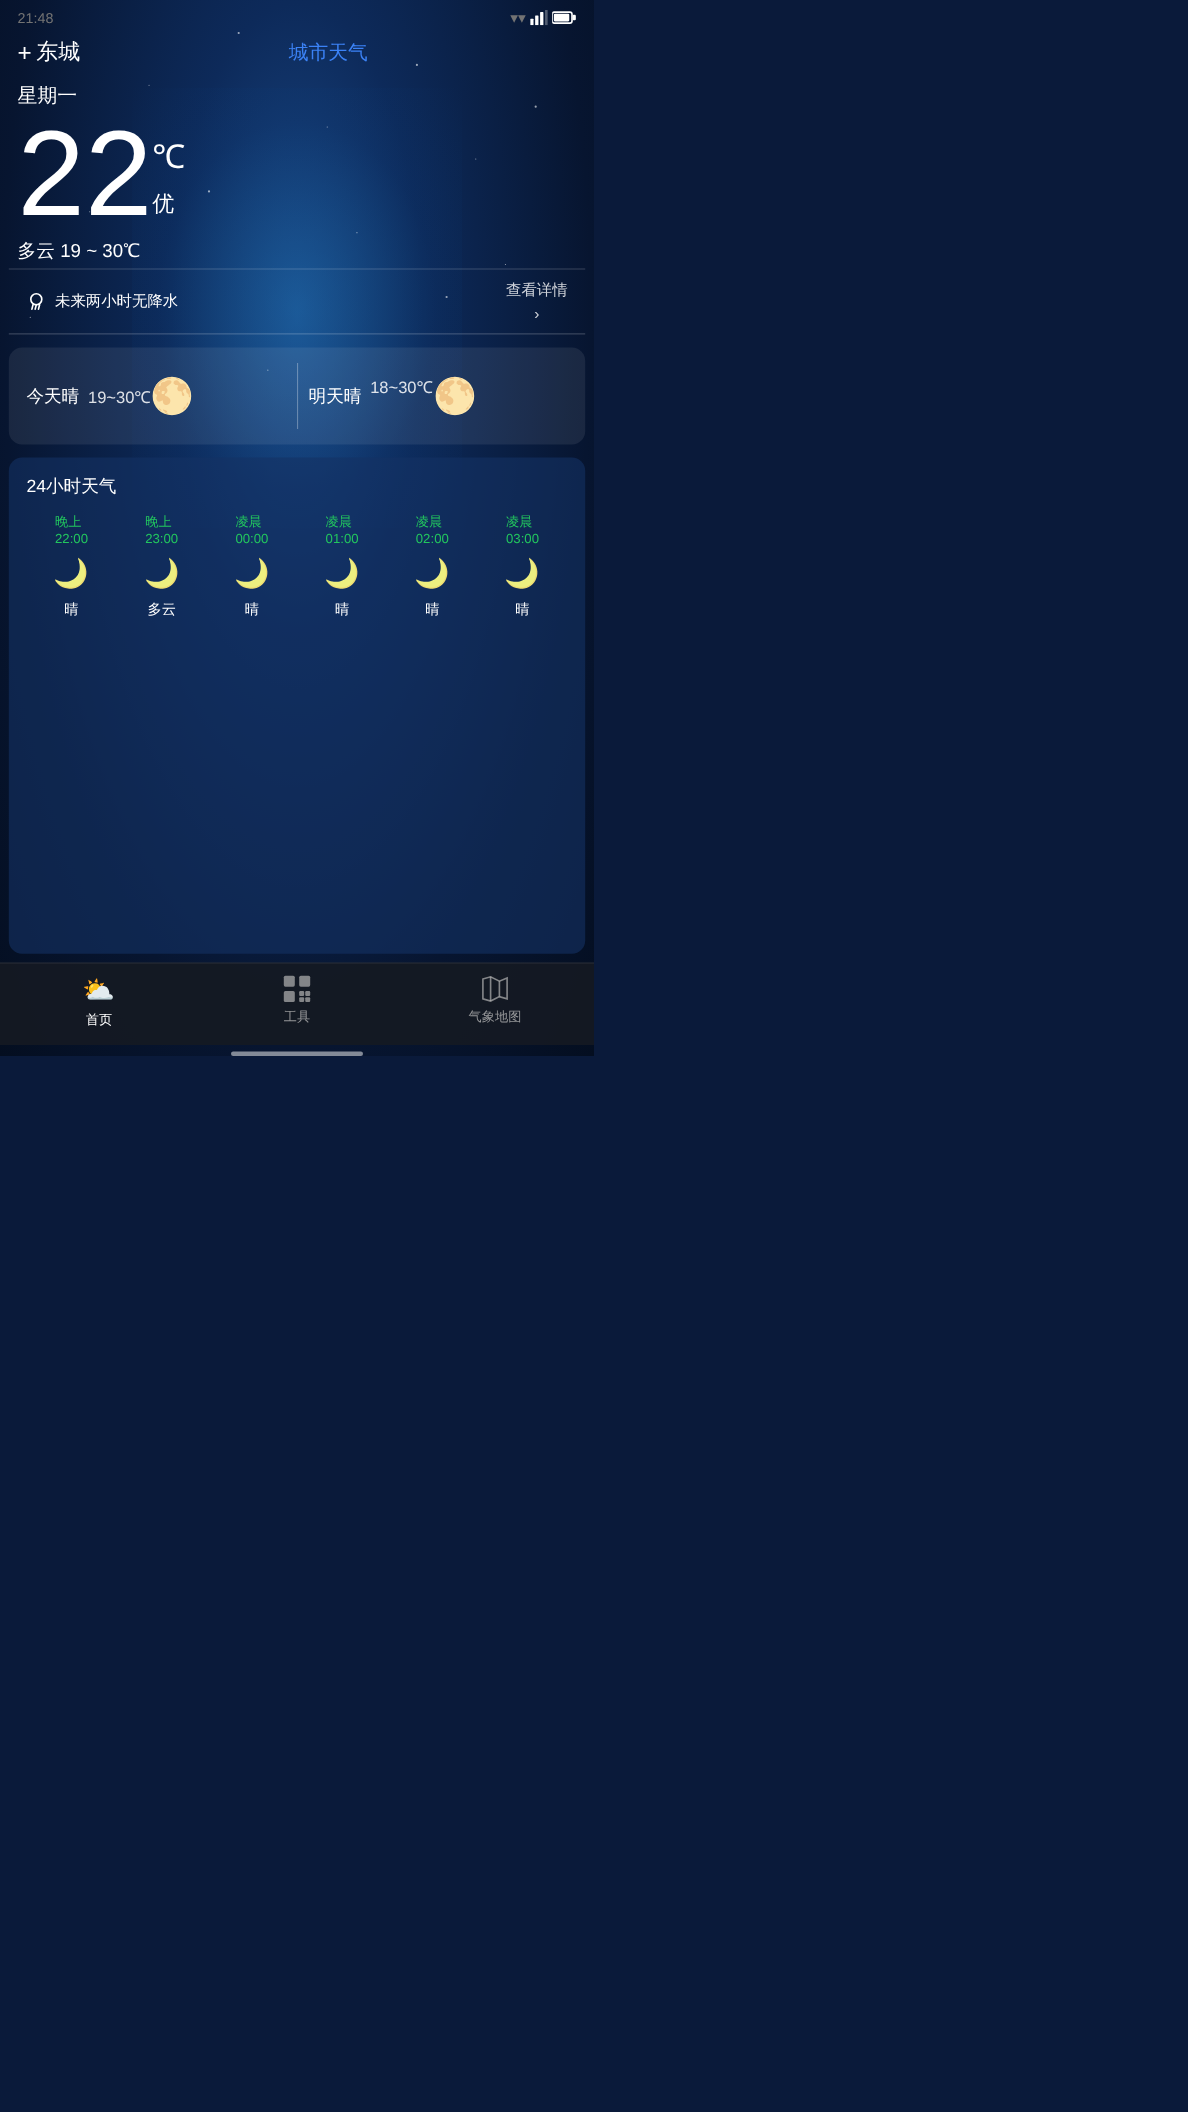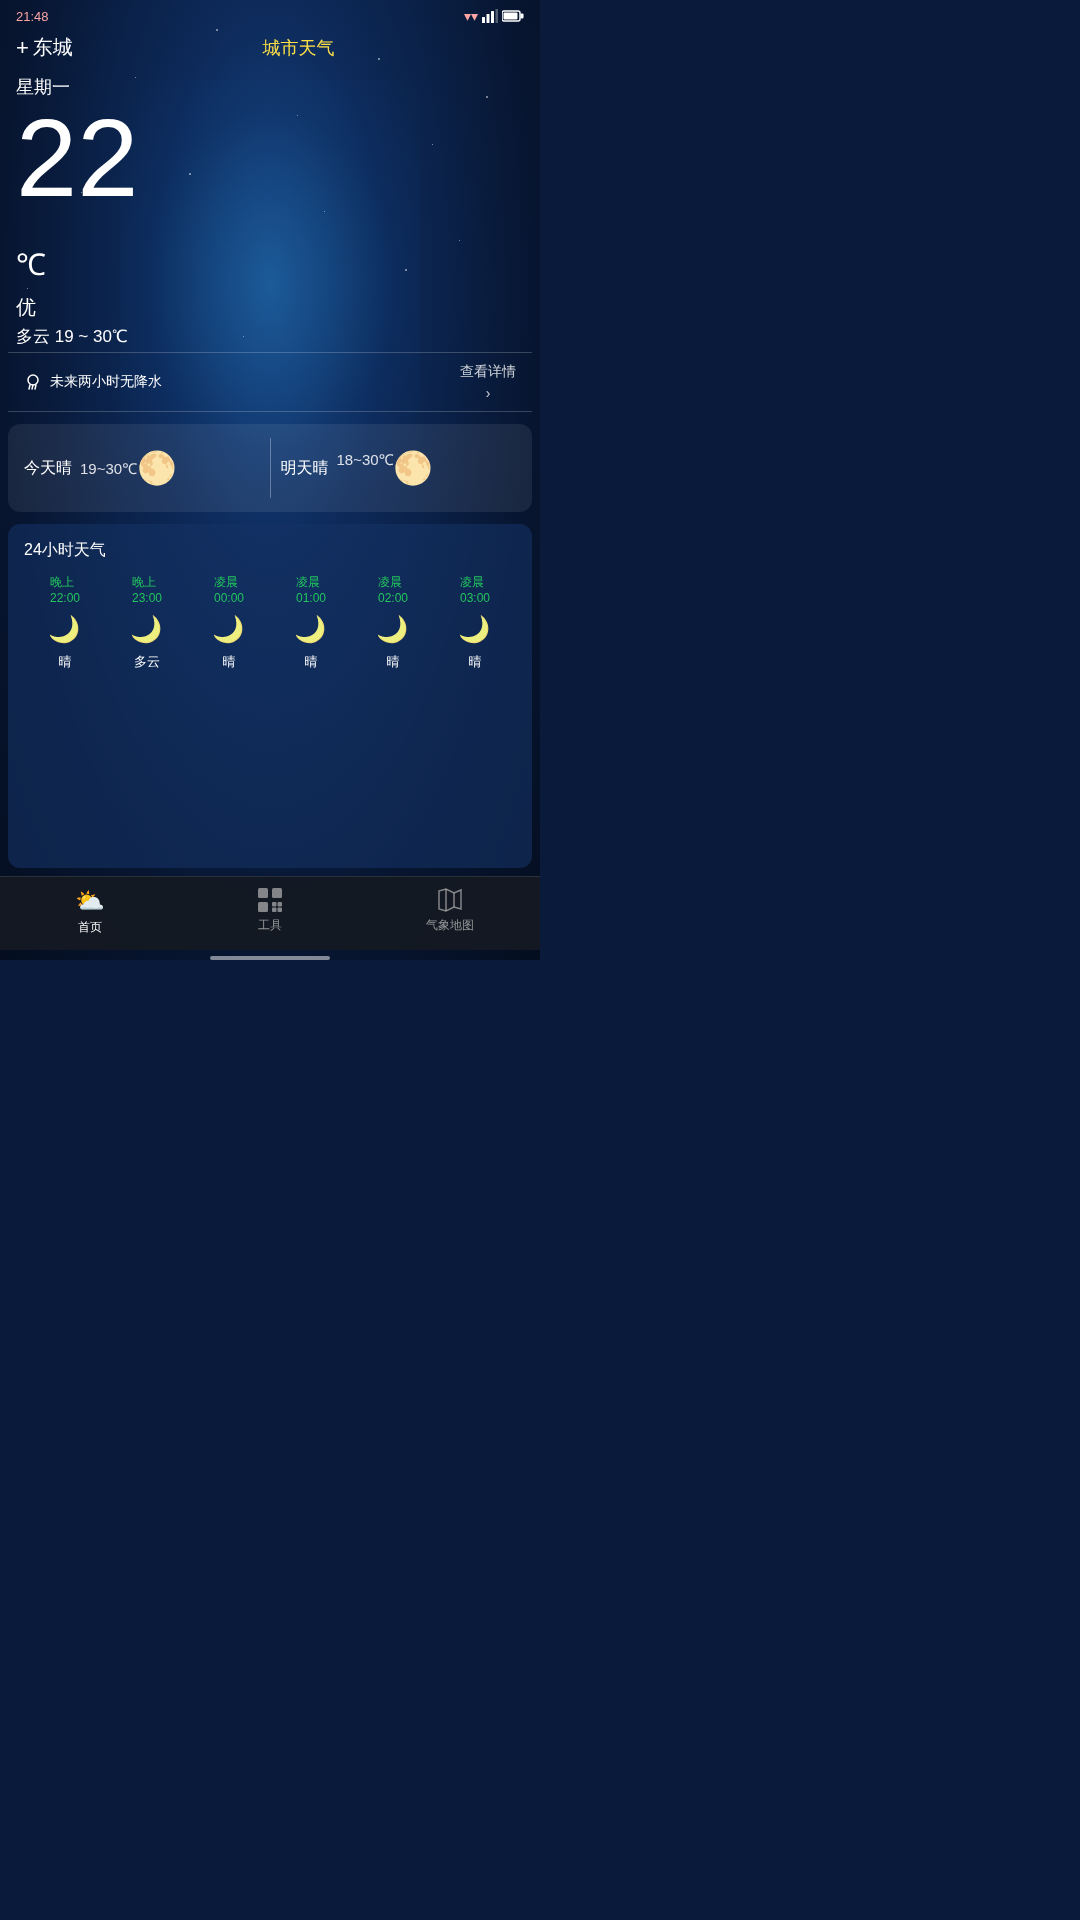--- a/index.html
+++ b/index.html
@@ -53,21 +53,21 @@
       display: flex;
       flex-direction: column;
     }
 
     
     .status-bar {
       display: flex;
       justify-content: space-between;
       align-items: center;
       padding: 8px 16px 4px;
-      color: #fca5a5;
+      color: #737373;
       font-size: 13px;
       font-weight: 500;
     }
 
     .status-icons {
       display: flex;
       align-items: center;
       gap: 4px;
     }
 
@@ -84,38 +84,37 @@
       align-items: center;
       gap: 4px;
       font-size: 20px;
       font-weight: 400;
     }
 
     .header-center {
       flex: 1;
       text-align: center;
       font-size: 18px;
-      color: #fde047;
+      color: #3b82f6;
       font-family: Liberation Serif, serif;
     }
 
     
     .day-label {
       color: white;
       font-size: 18px;
       padding: 8px 16px 4px;
     }
 
     
     .temp-section {
       padding: 0 16px;
       display: flex;
       align-items: flex-start;
-      gap: 12px;
-      flex-direction: column;
+      gap: 0;
     }
 
     .temp-big {
       font-size: 110px;
       font-weight: 200;
       color: white;
       line-height: 1;
     }
 
     .temp-unit-quality {

